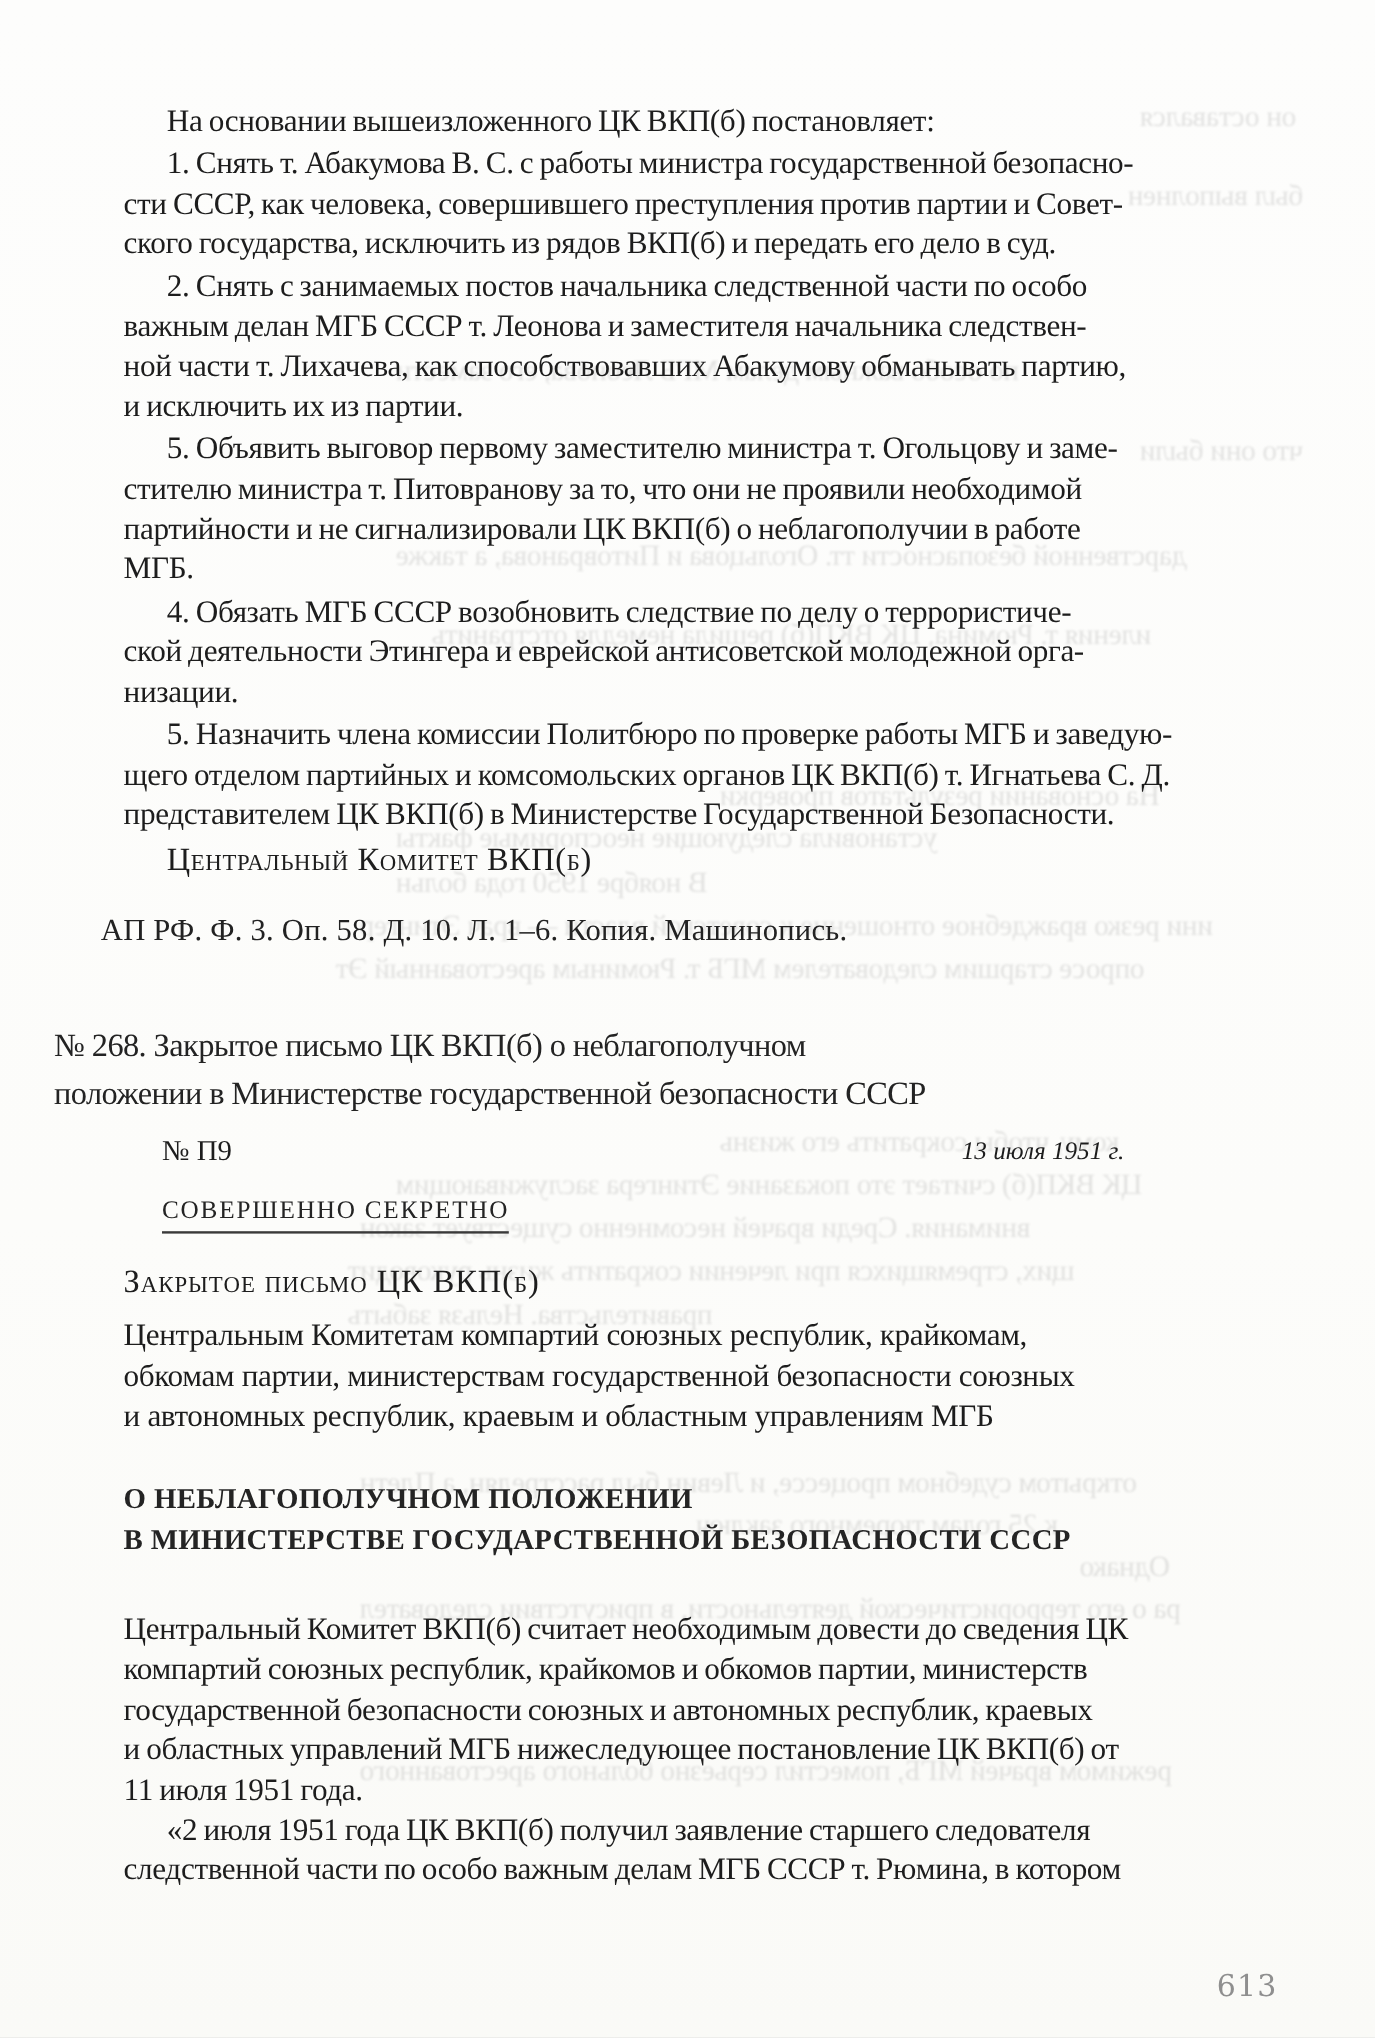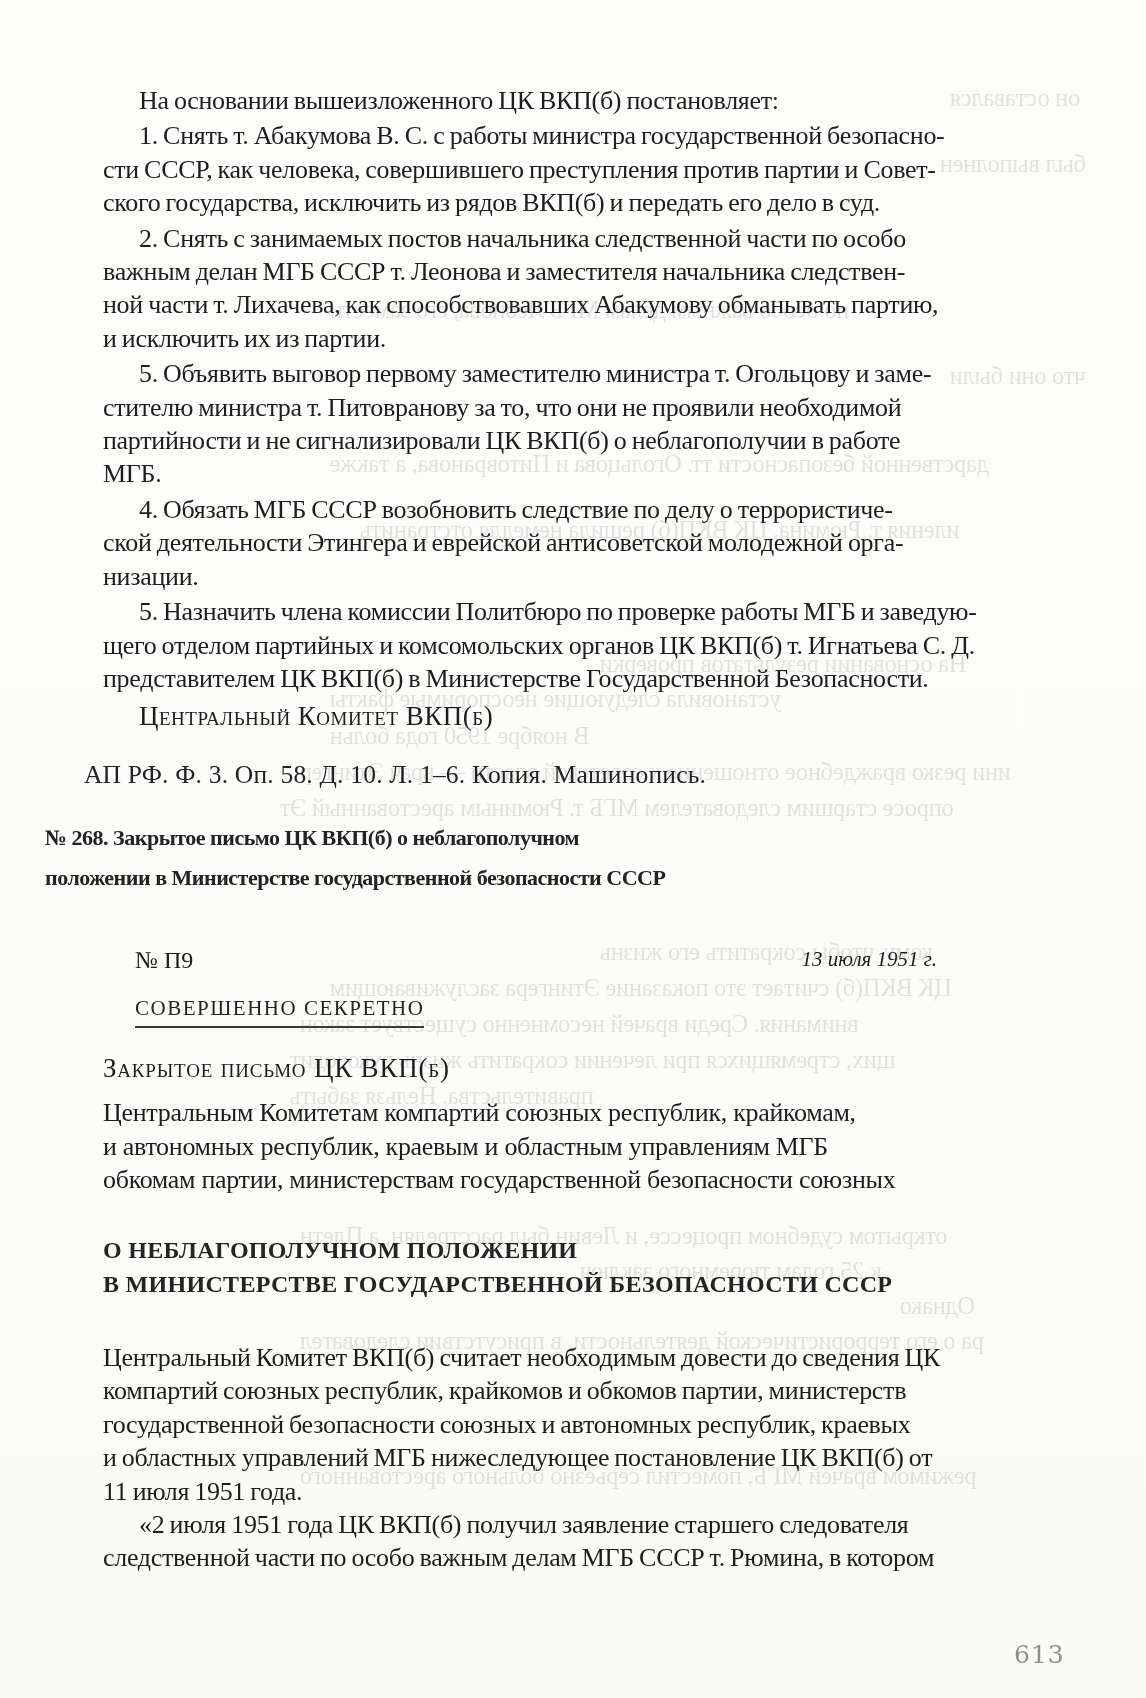--- a/index.html
+++ b/index.html
@@ -22,22 +22,22 @@
   #resolution{top:84px;}
   #signature{
     position:absolute;left:139px;top:701px;
     font-variant:small-caps;font-size:27px;letter-spacing:0.5px;white-space:nowrap;
   }
   #archive{
     position:absolute;left:84px;top:760px;
     font-size:25.5px;letter-spacing:0.2px;white-space:nowrap;color:#222;
   }
   #doc-heading{
-    position:absolute;left:45px;top:818px;width:1010px;
-    font-weight:bold;font-size:22px;line-height:40px;letter-spacing:-0.5px;color:#232323;
+    position:absolute;left:45px;top:851px;width:1010px;
+    font-weight:normal;font-size:27px;line-height:40px;letter-spacing:-0.5px;color:#232323;
   }
   #doc-heading div{white-space:nowrap;}
   #numdate{top:947px;font-size:25px;}
   #doc-number{position:absolute;left:32px;top:0;font-size:24px;}
   #doc-date{position:absolute;right:6px;top:0;font-style:italic;font-size:21px;}
   #secrecy{
     position:absolute;left:135px;top:996px;
     font-size:21px;letter-spacing:1.5px;white-space:nowrap;color:#242424;
     border-bottom:2px solid #3a3a3a;padding-bottom:5px;
   }
@@ -141,22 +141,22 @@
     <span id="doc-number">№ П9</span>
     <span id="doc-date">13 июля 1951 г.</span>
   </div>
 
   <div id="secrecy">СОВЕРШЕННО СЕКРЕТНО</div>
 
   <div id="letter-type" class="col">Закрытое письмо ЦК ВКП(б)</div>
 
   <div id="addressees" class="col">
       <div>Центральным Комитетам компартий союзных республик, крайкомам,</div>
+      <div>обкомам партии, министерствам государственной безопасности союзных</div>
       <div>и автономных республик, краевым и областным управлениям МГБ</div>
-      <div>обкомам партии, министерствам государственной безопасности союзных</div>
     </div>
 
   <div id="subject" class="col">
       <div>О НЕБЛАГОПОЛУЧНОМ ПОЛОЖЕНИИ</div>
       <div>В МИНИСТЕРСТВЕ ГОСУДАРСТВЕННОЙ БЕЗОПАСНОСТИ СССР</div>
     </div>
 
   <div id="body1" class="col bodytext">
     <div class="para">
         <div>Центральный Комитет ВКП(б) считает необходимым довести до сведения ЦК</div>

